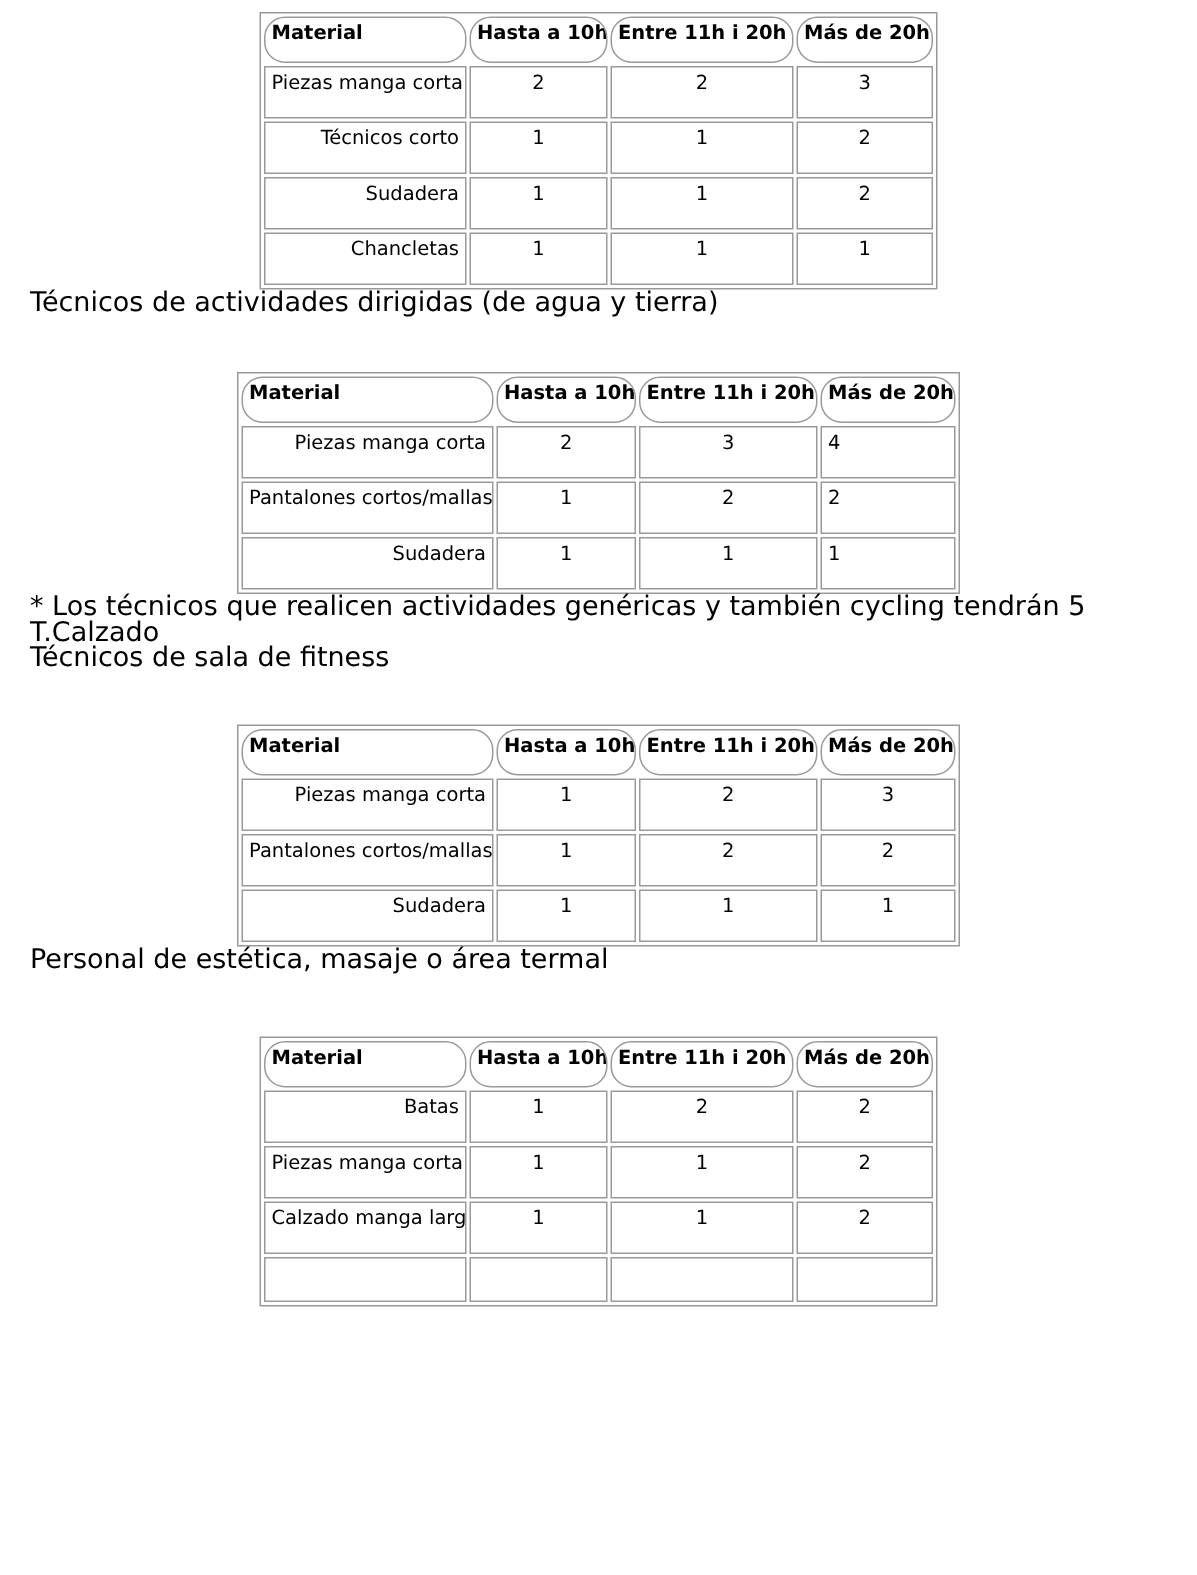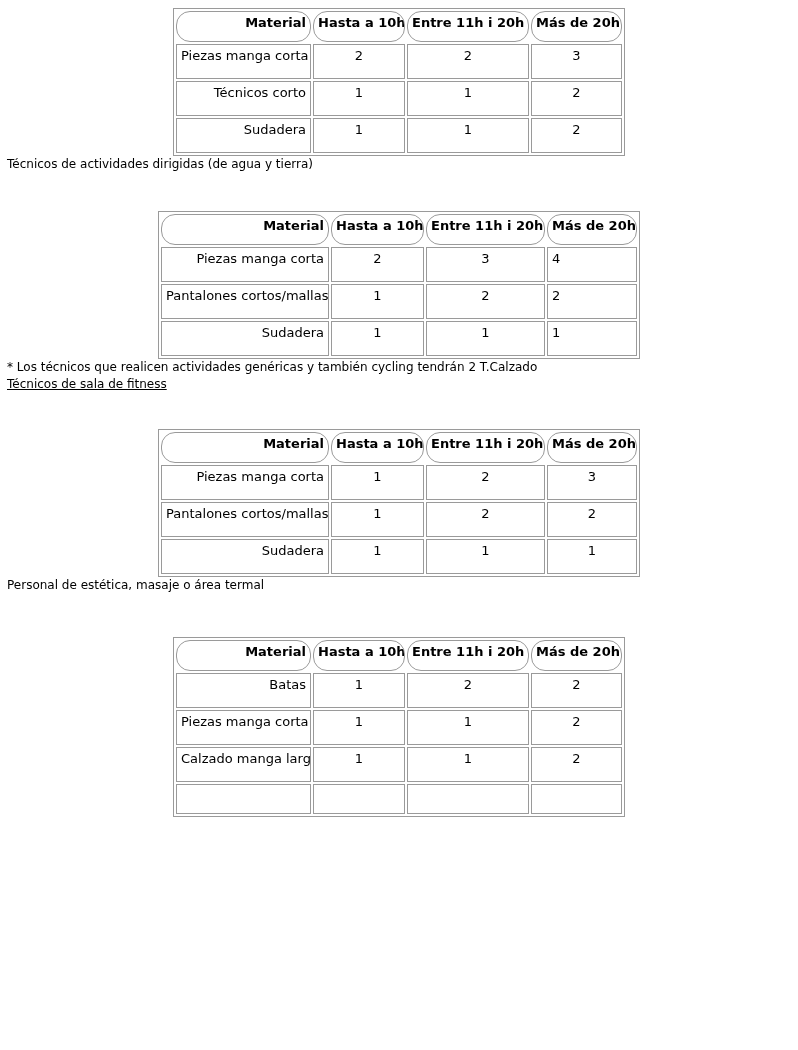--- a/index.html
+++ b/index.html
@@ -27,41 +27,41 @@
   th, td {
     border: 1px solid #9a9a9a;
     box-sizing: border-box;
     vertical-align: top;
     padding: 3px 4px;
     font-size: 13px;
     line-height: 16px;
     overflow: hidden;
     white-space: nowrap;
   }
-  th { font-weight: bold; text-align: right; height: 31px; border-radius: 14px; }
+  th { font-weight: bold; text-align: left; height: 31px; border-radius: 14px; }
   td { text-align: center; height: 35px; }
   td.mat-name { text-align: right; }
   
   .w-narrow .c1 { width: 135px; } .w-narrow .c2 { width: 92px; }
   .w-narrow .c3 { width: 122px; } .w-narrow .c4 { width: 91px; }
   .w-wide .c1 { width: 168px; } .w-wide .c2 { width: 93px; }
   .w-wide .c3 { width: 119px; } .w-wide .c4 { width: 90px; }
   
   table.align-last-left td.c4 { text-align: left; }
   p.doc-text {
     margin: 0;
-    padding-left: 7px;
-    font-size: 12px;
+    padding-left: 20px;
+    font-size: 18px;
     line-height: 17px;
   }
   .t1 { margin-top: 8px; }
   .sp-a { margin-top: 54px; }
   .t2 { margin-top: 38px; }
   .sp-b { margin-top: 33px; }
-  .sp-c { margin-top: 38px; text-decoration: underline; }
+  .sp-c { margin-top: 38px; }
   .t3 { margin-top: 36px; }
   .sp-d { margin-top: 55px; }
   .t4 { margin-top: 43px; }
   tr.partial-row td { height: 30px; }
 </style>
 </head>
 <body>
 
 <div id="page">
 
@@ -84,20 +84,26 @@
       <td class="c2">1</td>
       <td class="c3">1</td>
       <td class="c4">2</td>
     </tr>
     <tr>
       <td class="c1 mat-name">Sudadera</td>
       <td class="c2">1</td>
       <td class="c3">1</td>
       <td class="c4">2</td>
     </tr>
+    <tr>
+      <td class="c1 mat-name">Chancletas</td>
+      <td class="c2">1</td>
+      <td class="c3">1</td>
+      <td class="c4">1</td>
+    </tr>
   </tbody>
     </table>
 
   <p class="doc-text sp-a">Técnicos de actividades dirigidas (de agua y tierra)</p>
 
   <table class="mat w-wide align-last-left t2">
     <tbody>
         <tr>
       <th class="c1">Material</th>
       <th class="c2">Hasta a 10h</th>
@@ -118,21 +124,21 @@
     </tr>
     <tr>
       <td class="c1 mat-name">Sudadera</td>
       <td class="c2">1</td>
       <td class="c3">1</td>
       <td class="c4">1</td>
     </tr>
   </tbody>
     </table>
 
-  <p class="doc-text sp-b">* Los técnicos que realicen actividades genéricas y también cycling tendrán 2 T.Calzado</p>
+  <p class="doc-text sp-b">* Los técnicos que realicen actividades genéricas y también cycling tendrán 5 T.Calzado</p>
 
   <p class="doc-text sp-c">Técnicos de sala de fitness</p>
 
   <table class="mat w-wide t3">
     <tbody>
         <tr>
       <th class="c1">Material</th>
       <th class="c2">Hasta a 10h</th>
       <th class="c3">Entre 11h i 20h</th>
       <th class="c4">Más de 20h</th>

